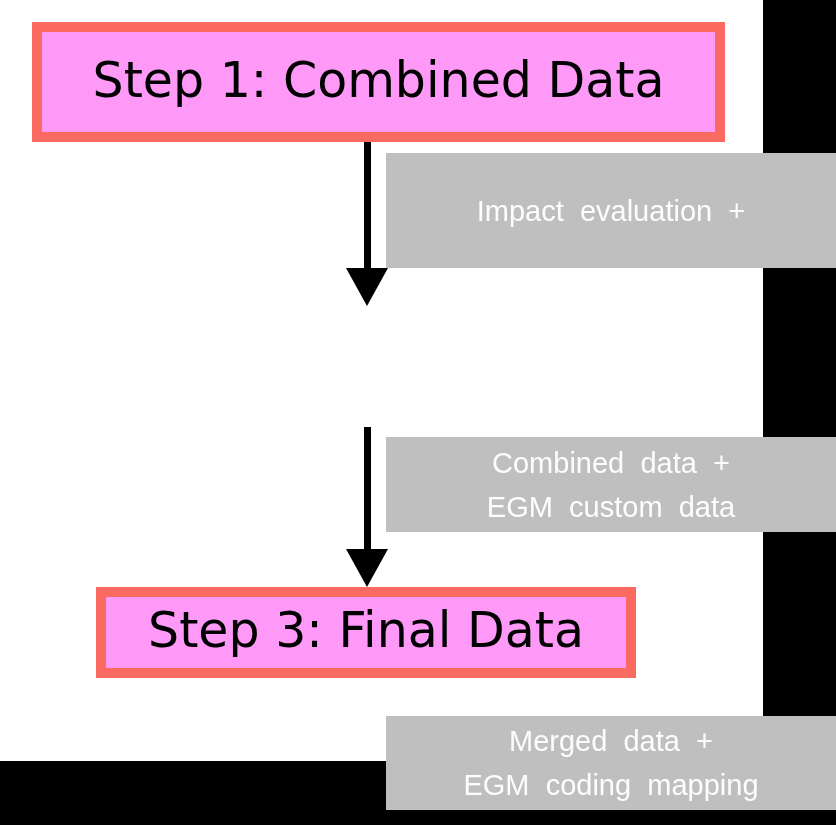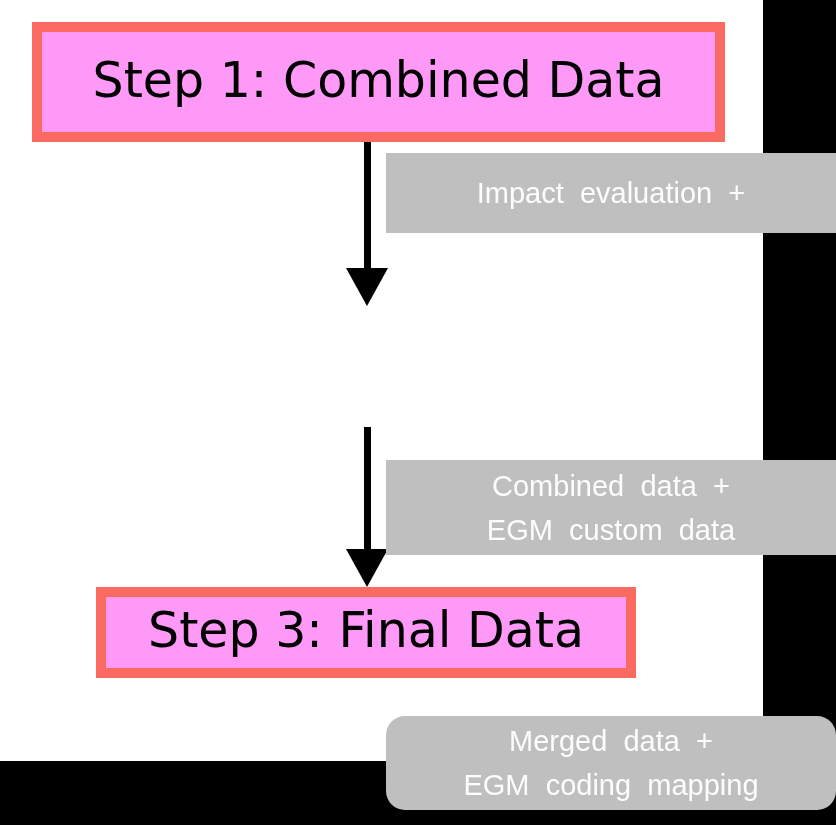--- a/index.html
+++ b/index.html
@@ -83,23 +83,23 @@
     text-align: center;
   }
   .note .note-line {
     font-family: "Liberation Sans", "DejaVu Sans", sans-serif;
     font-size: 29px;
     line-height: 44px;
     color: #fdfdfd;
     word-spacing: 0.28em;
     white-space: nowrap;
   }
-  #note1 { top: 153px; height: 80px; }
-  #note2 { top: 437px; height: 95px; margin-top: 23px; }
-  #note3 { top: 716px; height: 94px; border-radius: 19px; }
+  #note1 { top: 153px; height: 115px; }
+  #note2 { top: 437px; height: 95px; }
+  #note3 { top: 716px; height: 94px; }
 </style>
 </head>
 <body>
 
 <div id="canvas">
 
   <div class="paper"></div>
 
   <div class="step-box" id="step1">
     <span class="step-title">Step 1: Combined Data</span>

